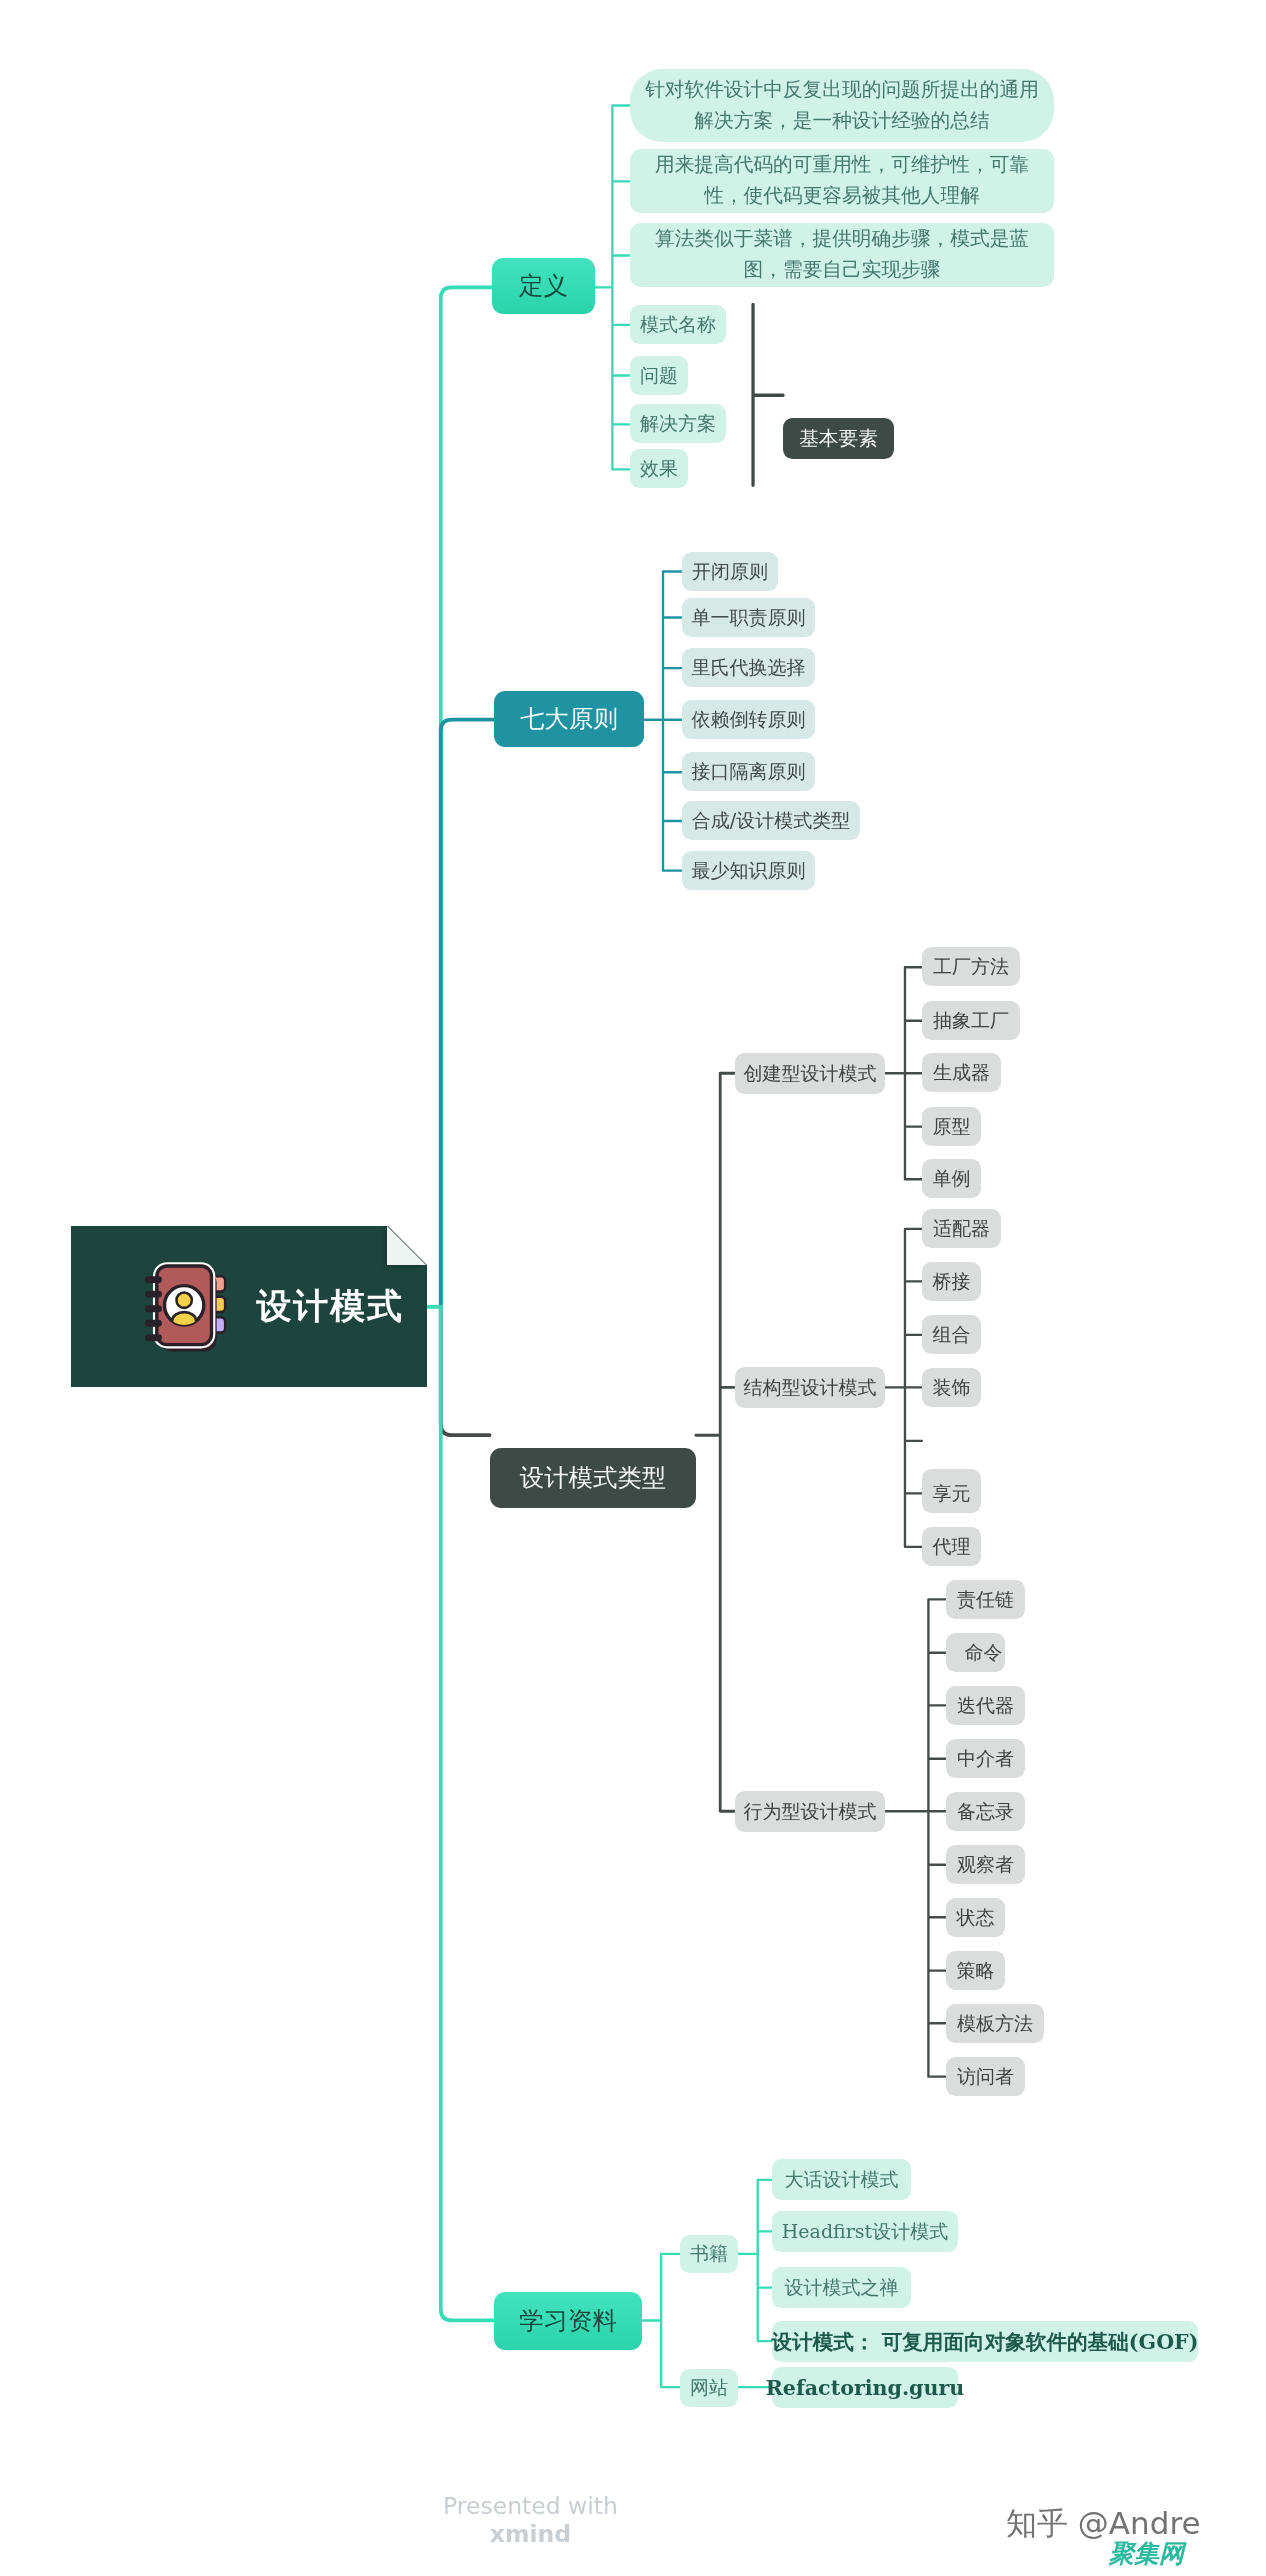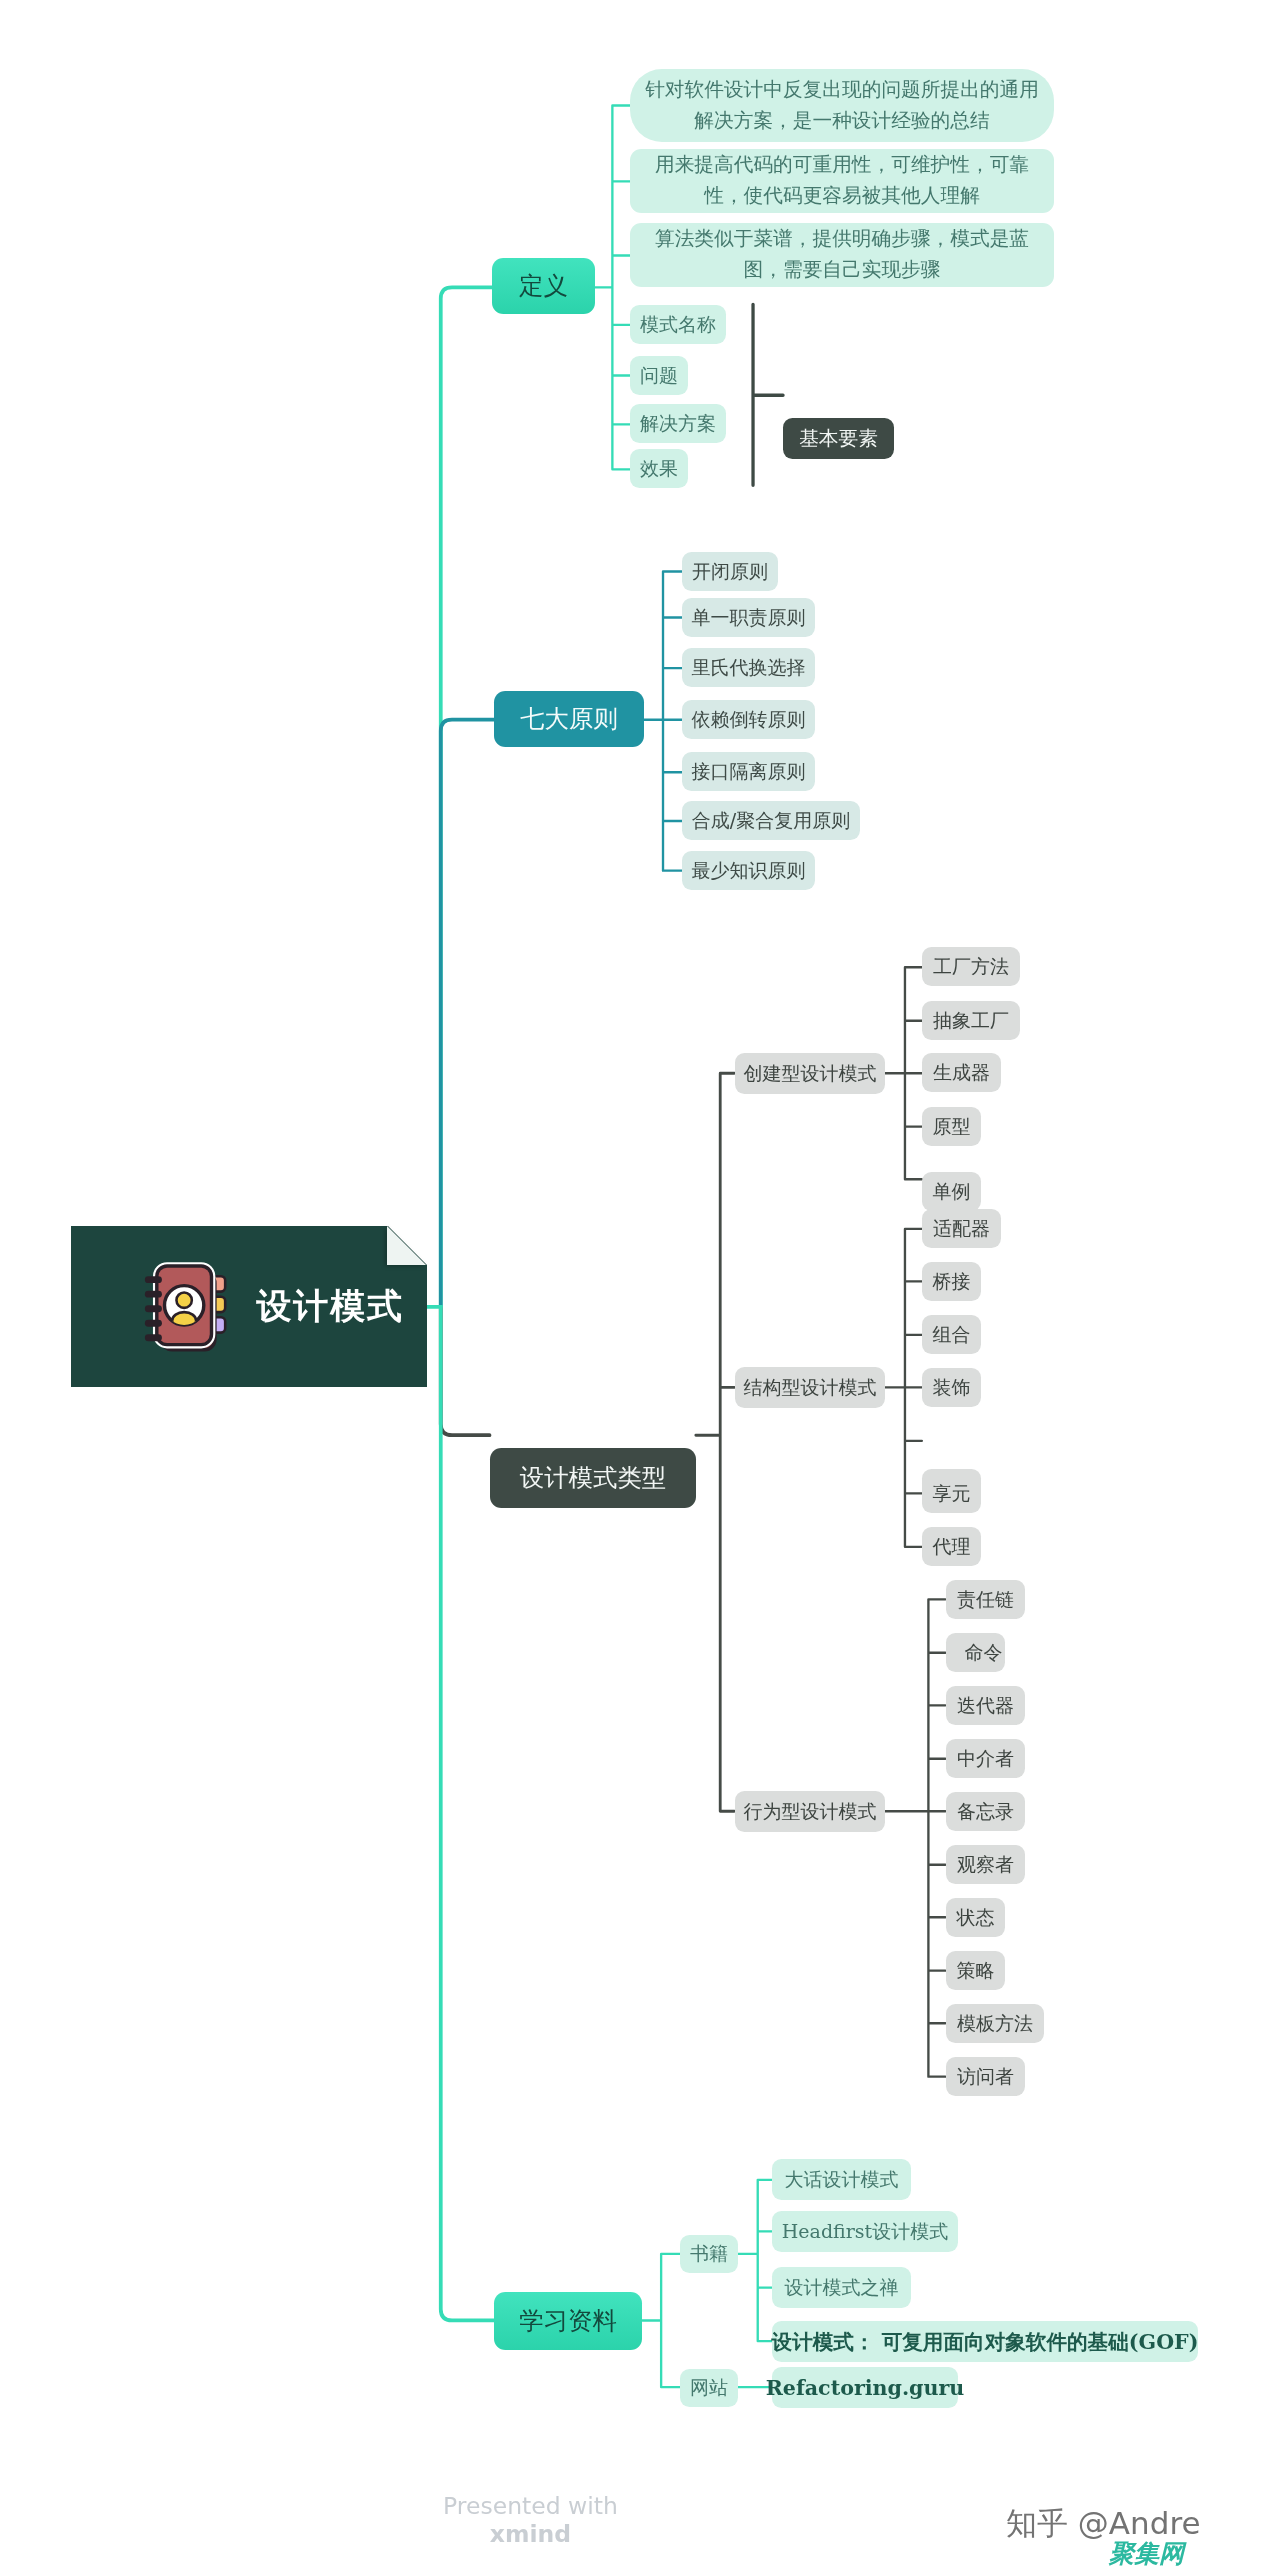--- a/index.html
+++ b/index.html
@@ -107,31 +107,31 @@
   <div class="node mint-child" style="left:630px;top:404px;width:96px;height:39px;">解决方案</div>
   <div class="node mint-child" style="left:630px;top:449px;width:58px;height:39px;">效果</div>
   <div class="node dark-node" style="left:783px;top:375px;width:111px;height:41px;font-size:19.7px;">基本要素</div>
 
   <div class="node main-node teal-node" style="left:494px;top:691px;width:150px;height:56px;">七大原则</div>
   <div class="node tealgray-child" style="left:682px;top:552px;width:96px;height:39px;">开闭原则</div>
   <div class="node tealgray-child" style="left:682px;top:598px;width:133px;height:39px;">单一职责原则</div>
   <div class="node tealgray-child" style="left:682px;top:648px;width:133px;height:39px;">里氏代换选择</div>
   <div class="node tealgray-child" style="left:682px;top:700px;width:133px;height:39px;">依赖倒转原则</div>
   <div class="node tealgray-child" style="left:682px;top:752px;width:133px;height:39px;">接口隔离原则</div>
-  <div class="node tealgray-child" style="left:682px;top:801px;width:178px;height:39px;">合成/聚合复用原则</div>
+  <div class="node tealgray-child" style="left:682px;top:801px;width:178px;height:39px;">合成/设计模式类型</div>
   <div class="node tealgray-child" style="left:682px;top:851px;width:133px;height:39px;">最少知识原则</div>
 
   <div class="node main-node dark-node" style="left:490px;top:1405px;width:206px;height:60px;">设计模式类型</div>
 
   <div class="node gray-child" style="left:735px;top:1053px;width:150px;height:41px;">创建型设计模式</div>
   <div class="node gray-child" style="left:922px;top:947px;width:98px;height:39px;">工厂方法</div>
   <div class="node gray-child" style="left:922px;top:1001px;width:98px;height:39px;">抽象工厂</div>
   <div class="node gray-child" style="left:922px;top:1053px;width:79px;height:39px;">生成器</div>
   <div class="node gray-child" style="left:922px;top:1107px;width:59px;height:39px;">原型</div>
-  <div class="node gray-child" style="left:922px;top:1159px;width:59px;height:39px;margin-top:13px;">单例</div>
+  <div class="node gray-child" style="left:922px;top:1159px;width:59px;height:39px;">单例</div>
 
   <div class="node gray-child" style="left:735px;top:1367px;width:150px;height:41px;">结构型设计模式</div>
   <div class="node gray-child" style="left:922px;top:1209px;width:79px;height:39px;">适配器</div>
   <div class="node gray-child" style="left:922px;top:1262px;width:59px;height:39px;">桥接</div>
   <div class="node gray-child" style="left:922px;top:1315px;width:59px;height:39px;">组合</div>
   <div class="node gray-child" style="left:922px;top:1368px;width:59px;height:39px;">装饰</div>
   <div class="node gray-child" style="left:922px;top:1421px;width:59px;height:39px;margin-top:48px;">外观</div>
   <div class="node gray-child" style="left:922px;top:1474px;width:59px;height:39px;">享元</div>
   <div class="node gray-child" style="left:922px;top:1527px;width:59px;height:39px;">代理</div>
 

